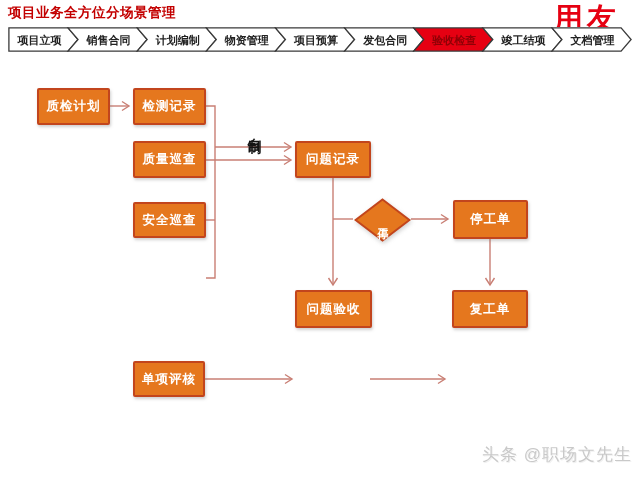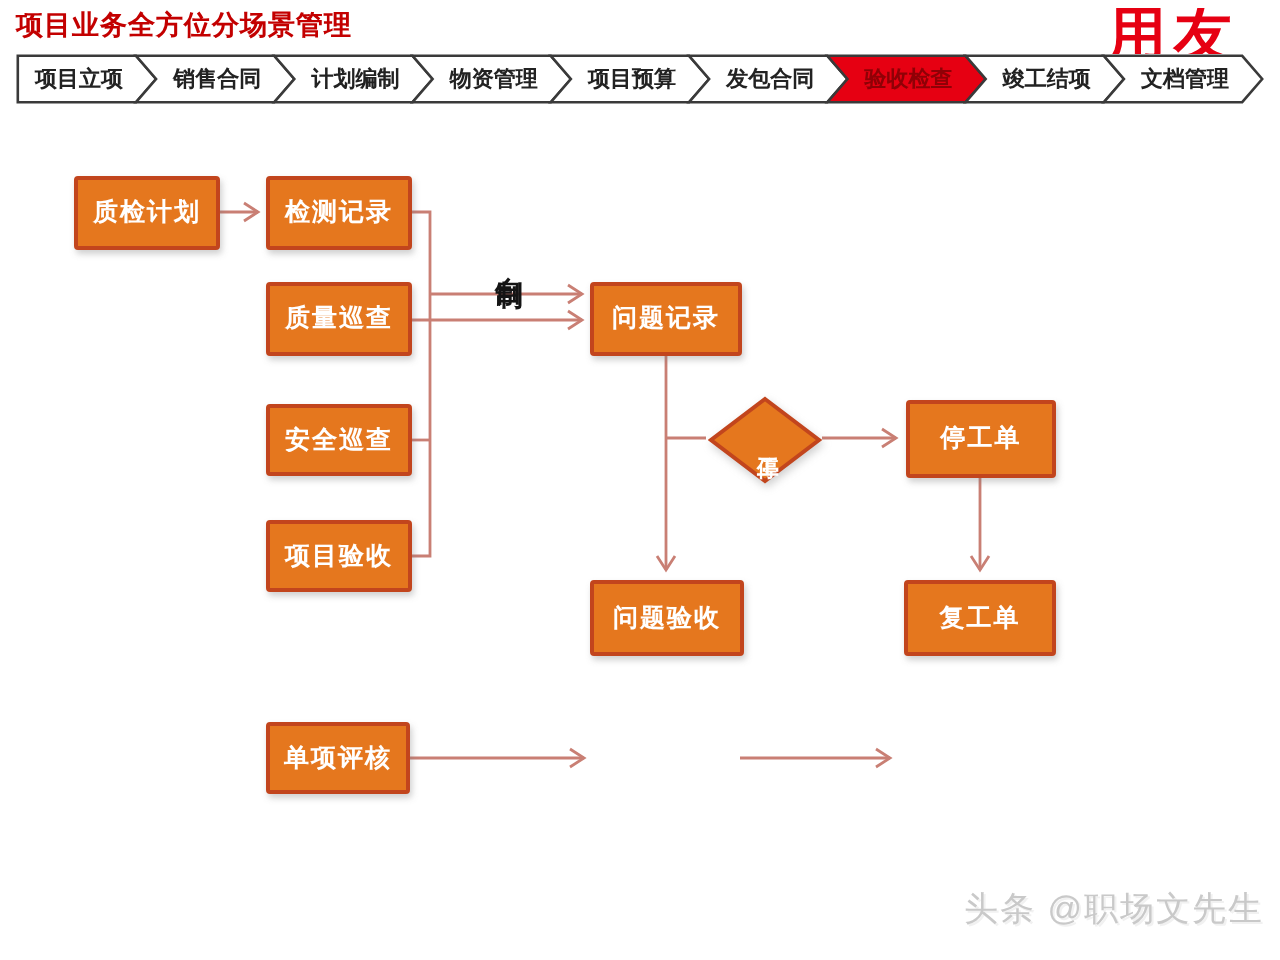--- a/index.html
+++ b/index.html
@@ -94,21 +94,20 @@
         <polyline points="490,239 490,285" fill="none" stroke="#c97f74" stroke-width="1.4" marker-end="url(#arr)"></polyline>
         <polyline points="205,379 292,379" fill="none" stroke="#c97f74" stroke-width="1.4" marker-end="url(#arr)"></polyline>
         <polyline points="370,379 445,379" fill="none" stroke="#c97f74" stroke-width="1.4" marker-end="url(#arr)"></polyline>
       </svg>
   </div>
 
   <div class="node" style="left:37px;top:88px;width:73px;height:37px">质检计划</div>
   <div class="node" style="left:133px;top:141px;width:73px;height:37px">质量巡查</div>
   <div class="node" style="left:133px;top:88px;width:73px;height:37px">检测记录</div>
   <div class="node" style="left:133px;top:202px;width:73px;height:36px">安全巡查</div>
-  <div class="node" style="left:133px;top:260px;width:73px;height:36px">项目验收</div>
   <div class="node" style="left:295px;top:141px;width:76px;height:37px">问题记录</div>
 
   <div class="diamond-wrap" style="left:354px;top:198px;width:57px;height:44px">
     <svg width="57" height="44" viewBox="0 0 57 44">
       <polygon points="28.5,1.5 55.5,22 28.5,42.5 1.5,22" fill="#e5771e" stroke="#c2451d" stroke-width="2"></polygon>
     </svg>
     <span class="vtext">停工</span>
   </div>
 
   <div class="node" style="left:453px;top:200px;width:75px;height:39px">停工单</div>

